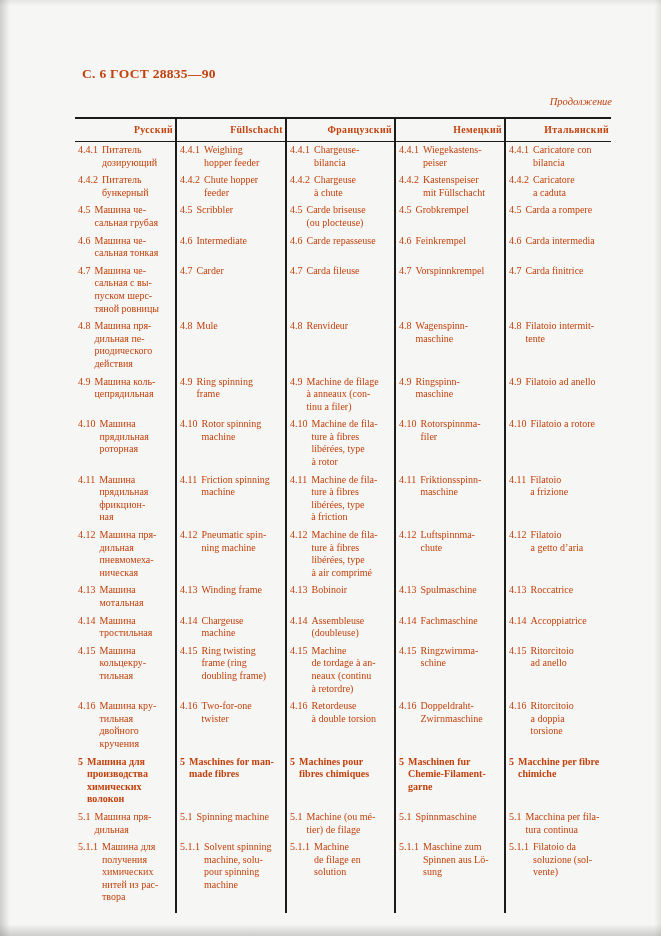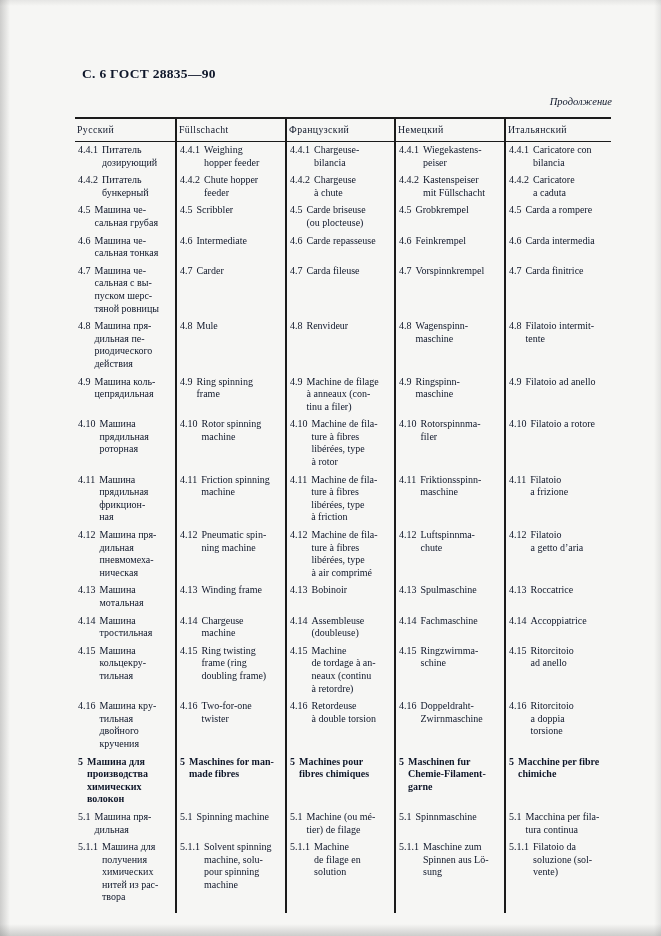--- a/index.html
+++ b/index.html
@@ -4,21 +4,21 @@
 <style>
   html, body { margin: 0; padding: 0; }
   body { background: #dddddb; }
   .page {
     position: relative;
     width: 661px;
     height: 936px;
     margin: 0 auto;
     background: #f6f6f4;
     font-family: "Liberation Serif", "DejaVu Serif", serif;
-    color: #0f172a;
+    color: #c2410c;
     overflow: hidden;
   }
   
   .page::before {
     content: "";
     position: absolute;
     inset: 0;
     pointer-events: none;
     background:
       linear-gradient(to right,  rgba(110,110,110,.30), rgba(110,110,110,0) 10px),
@@ -45,23 +45,23 @@
   table.terms {
     position: absolute;
     left: 75px;
     top: 117px;
     width: 536px;
     border-collapse: collapse;
     table-layout: fixed;
     border-top: 2.5px solid #1b1b1b;
   }
   table.terms th {
-    font-weight: normal;
+    font-weight: bold;
     font-size: 9.8px;
-    text-align: left;
+    text-align: right;
     padding: 5px 2px 6px 2px;
     border-bottom: 1.5px solid #1b1b1b;
     border-right: 2px solid #1b1b1b;
     letter-spacing: .4px;
   }
   table.terms td {
     vertical-align: top;
     padding: 0;
     border-right: 2px solid #1b1b1b;
   }

